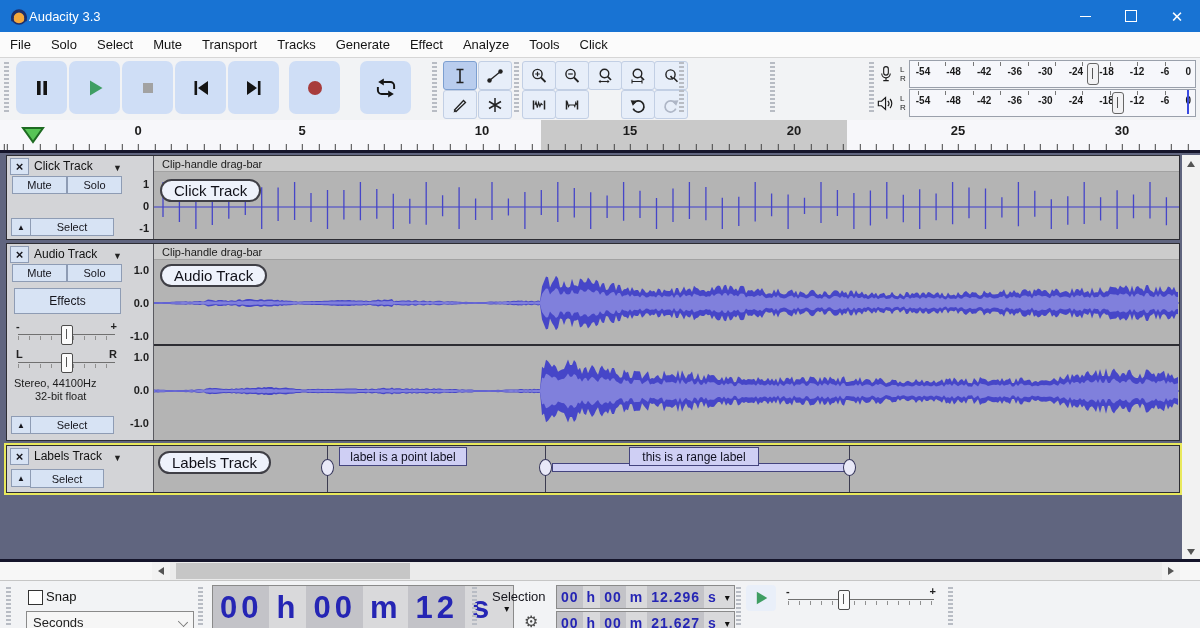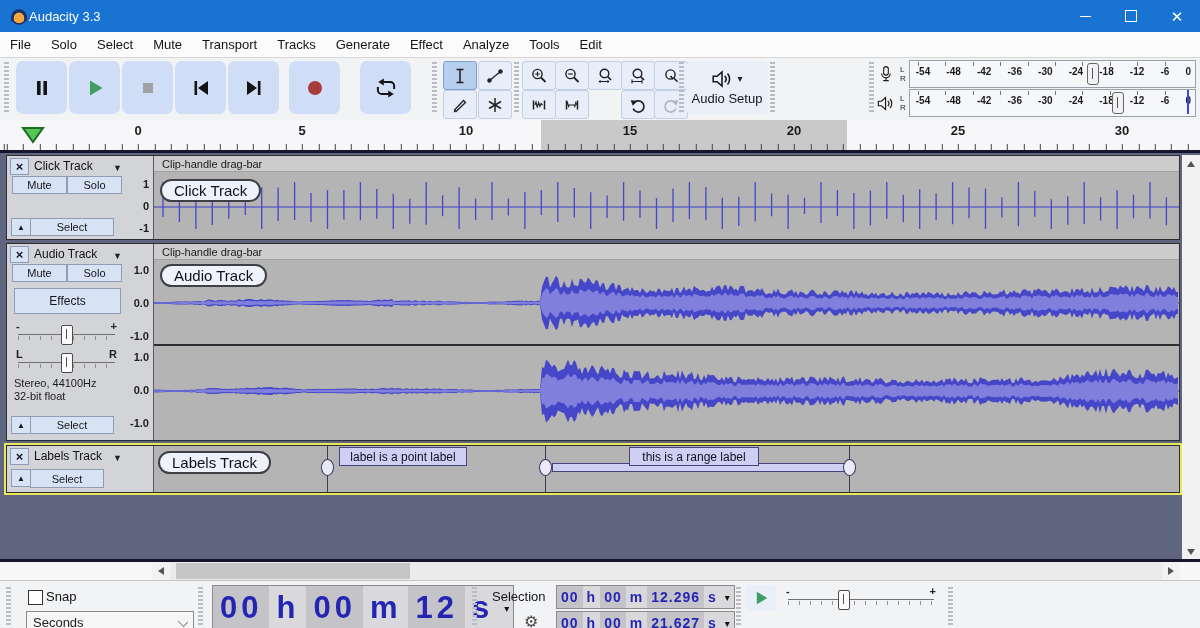--- a/index.html
+++ b/index.html
@@ -160,21 +160,21 @@
     <span class="menuitem">File</span>
     <span class="menuitem">Solo</span>
     <span class="menuitem">Select</span>
     <span class="menuitem">Mute</span>
     <span class="menuitem">Transport</span>
     <span class="menuitem">Tracks</span>
     <span class="menuitem">Generate</span>
     <span class="menuitem">Effect</span>
     <span class="menuitem">Analyze</span>
     <span class="menuitem">Tools</span>
-    <span class="menuitem">Edit</span>
+    <span class="menuitem">Click</span>
   </div>
 
   <div id="topdock">
     <div class="grip" style="left:4px;top:4px;height:52px;"></div>
 
     <div class="tbigbtn" style="left:16px;">
       <svg width="24" height="24" viewBox="0 0 24 24">
         <rect x="7" y="5" width="3.6" height="14" fill="#141414"></rect>
           <rect x="13.4" y="5" width="3.6" height="14" fill="#141414"></rect>
       </svg>
@@ -301,29 +301,20 @@
     </div>
     <div class="toolbtn" style="left:654px;top:32px;">
       <svg width="18" height="18" viewBox="0 0 18 18" style="transform:scaleX(-1);">
         <path d="M4.8 7.2 A5.6 5.6 0 1 1 4.2 12.6" fill="none" stroke="#aeb6c6" stroke-width="1.7"></path>
         <polygon points="1.6,4.2 8.4,4.8 3.8,9.8" fill="#aeb6c6"></polygon>
       </svg>
     </div>
 
     <div class="grip" style="left:679px;top:4px;height:52px;"></div>
 
-    <div class="bigaction" style="left:686px;width:82px;">
-      <div style="display:flex;align-items:center;" class="dropcaret">
-        <svg width="22" height="18" viewBox="0 0 20 16">
-          <polygon points="2,5.5 5.5,5.5 10,1.5 10,14.5 5.5,10.5 2,10.5" fill="none" stroke="#15151c" stroke-width="1.4"></polygon>
-          <path d="M12.5 5 a4.5 4.5 0 0 1 0 6 M15 3 a7.5 7.5 0 0 1 0 10" fill="none" stroke="#15151c" stroke-width="1.4"></path>
-        </svg>
-      </div>
-      <span class="lbl">Audio Setup</span>
-    </div>
 
     <div class="grip" style="left:770px;top:4px;height:52px;"></div>
 
 
     <div class="grip" style="left:869px;top:4px;height:52px;"></div>
 
     <div class="meterrow" style="top:2px;">
       <span class="metericon">
         <svg width="14" height="20" viewBox="0 0 18 22">
           <rect x="6" y="1.5" width="6" height="11" rx="3" fill="none" stroke="#1a1a1a" stroke-width="1.4"></rect>
@@ -384,21 +375,21 @@
     </div>
   </div>
 
   <div id="ruler">
     <div id="rulersel"></div>
     <svg style="position:absolute;left:21px;top:6px;" width="24" height="18" viewBox="0 0 24 18">
       <polygon points="2,2 22,2 12,16" fill="#57c556" stroke="#1e6b22" stroke-width="2"></polygon>
     </svg>
     <span class="rticklabel" style="left:138px;">0</span>
     <span class="rticklabel" style="left:302px;">5</span>
-    <span class="rticklabel" style="left:466px;">10</span>
+    <span class="rticklabel" style="left:482px;">10</span>
     <span class="rticklabel" style="left:630px;">15</span>
     <span class="rticklabel" style="left:794px;">20</span>
     <span class="rticklabel" style="left:958px;">25</span>
     <span class="rticklabel" style="left:1122px;">30</span>
     <div id="rulerticksminor"></div>
   </div>
   <div id="darkline1"></div>
 
   <div id="trackarea">
 
@@ -449,21 +440,21 @@
           <div class="knob" style="left:45px;"></div>
         </div>
         <div class="slider" style="left:8px;top:106px;width:101px;">
           <span class="endlbl" style="left:0;">L</span>
           <span class="endlbl" style="right:0;">R</span>
           <div class="line"></div>
             <div class="ticks"></div>
           <div class="knob" style="left:45px;"></div>
         </div>
         <div class="infotext" style="top:133px;">Stereo, 44100Hz</div>
-        <div class="infotext" style="top:146px;">32-bit float</div>
+        <div class="infotext" style="top:146px;margin-left:21px;">32-bit float</div>
         <div class="panelbtn collapsebtn" style="left:3px;top:172px;"></div>
         <div class="panelbtn" style="left:22px;top:172px;width:82px;height:16px;">Select</div>
       </div>
       <div class="truler">
         <span style="top:20px;">1.0</span>
         <span style="top:53px;">0.0</span>
         <span style="top:86px;">-1.0</span>
         <span style="top:107px;">1.0</span>
         <span style="top:140px;">0.0</span>
         <span style="top:173px;">-1.0</span>

